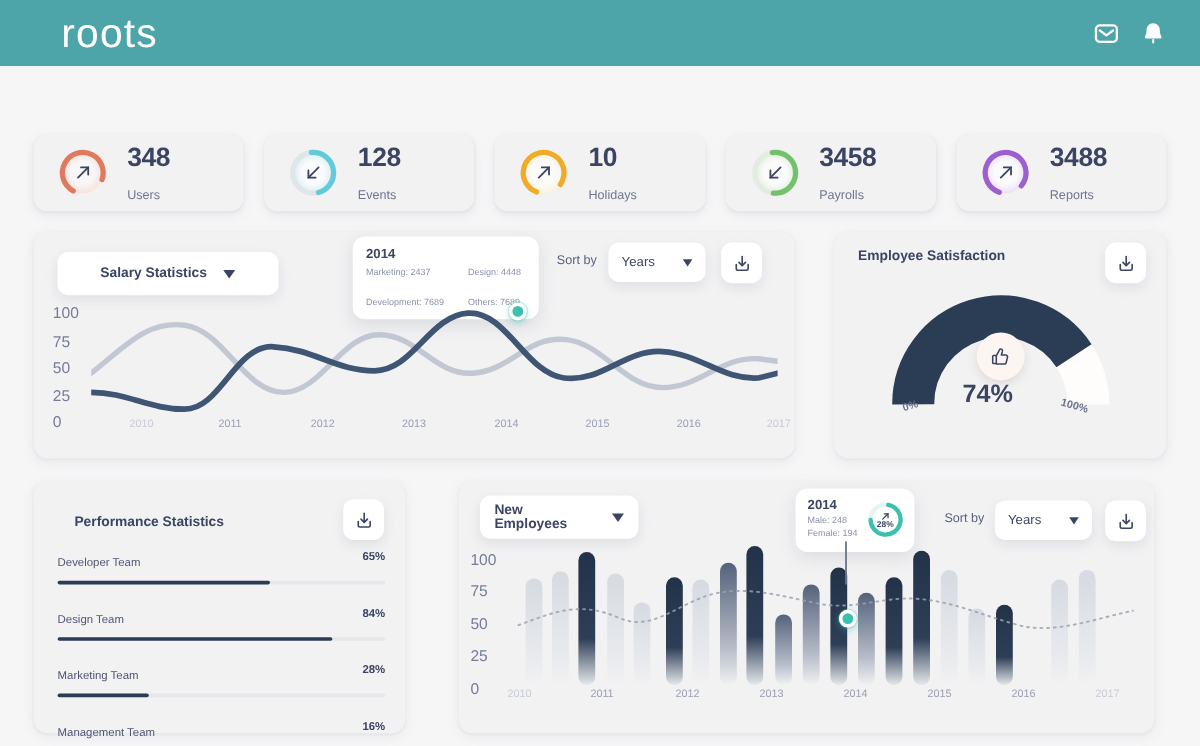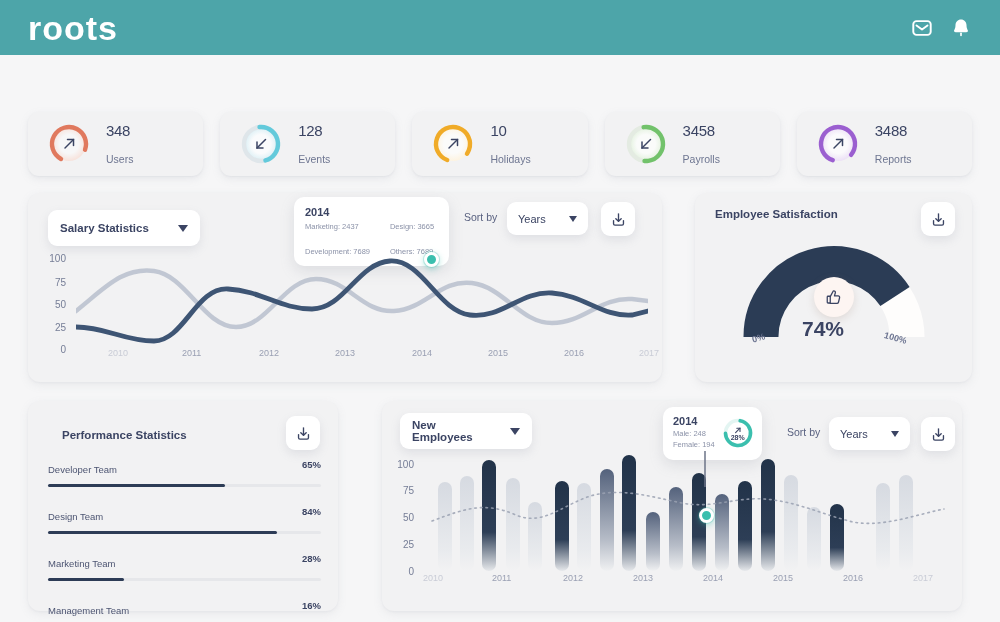--- a/index.html
+++ b/index.html
@@ -10,21 +10,21 @@
     overflow: hidden;
   }
   
   .header {
     height: 55px; background: #4da5a9;
     display: flex; align-items: center; justify-content: space-between;
     padding: 0 28px 0 28px;
   }
   .logo {
     color: #ffffff; font-size: 34px; letter-spacing: 1px;
-    font-weight: 700; line-height: 1;
+    font-weight: 400; line-height: 1; margin-left: 23px;
   }
   .header-icons { display: flex; align-items: center; gap: 17px; }
   .hicon { width: 22px; height: 22px; display: block; }
   
   .page { padding: 0 28px; }
   
   .stats-row {
     display: flex; gap: 17px; margin-top: 57px;
   }
   .stat-card {
@@ -33,21 +33,21 @@
     box-shadow: 0 3px 9px rgba(140,145,160,0.13), 0 1px 2px rgba(140,145,160,0.10);
     display: flex; align-items: center; padding-left: 18px; gap: 14px;
   }
   .ring { position: relative; width: 46px; height: 46px; flex: 0 0 46px; }
   .ring svg { display: block; }
   .ring .arrow {
     position: absolute; left: 0; top: 0; width: 46px; height: 46px;
   }
   .stat-text { display: flex; flex-direction: column; justify-content: center; }
   .stat-num {
-    font-size: 15px; font-weight: normal; color: #3b4463; line-height: 1.05;
+    font-size: 22px; font-weight: bold; color: #3b4463; line-height: 1.05;
     letter-spacing: -0.3px;
   }
   .stat-label { font-size: 10.5px; color: #6e7691; margin-top: 14px; }
   
   .panels-row { display: flex; gap: 33px; margin-top: 17px; }
   .panel {
     background: #f2f2f3; border-radius: 12px;
     box-shadow: 0 3px 10px rgba(140,145,160,0.12), 0 1px 2px rgba(140,145,160,0.08);
     position: relative;
   }
@@ -85,21 +85,21 @@
     box-shadow: 0 5px 14px rgba(140,145,160,0.22);
     padding: 9px 11px 10px 11px;
   }
   .tt-year { font-size: 11px; font-weight: bold; color: #3b4463; margin-bottom: 4px; }
   .tt-grid {
     display: grid; grid-template-columns: auto auto; column-gap: 17px; row-gap: 2px; gap: 16px;
   }
   .tt-item { font-size: 7.5px; color: #8b92a8; white-space: nowrap; }
   
   .ylab {
-    position: absolute; font-size: 10px; color: #757d96; text-align: right;
+    position: absolute; font-size: 13px; color: #757d96; 
     width: 22px;
   }
   .xlab { position: absolute; font-size: 9px; color: #9aa0b3; }
   .xlab.dim { color: #c9ccd6; }
   
   .p-title { font-size: 11.5px; font-weight: bold; color: #3b4463; }
   
   .perf-row { position: relative; }
   .perf-name { font-size: 9.5px; color: #4d5572; }
   .perf-pct { font-size: 9.5px; font-weight: bold; color: #3b4463; position: absolute; right: 0; top: 0; }
@@ -277,21 +277,21 @@
         <div class="stat-num">3488</div>
         <div class="stat-label">Reports</div>
       </div>
     </div>
   </div>
 
   <div class="panels-row">
 
     <div class="panel panel-salary">
 
-      <div class="pill" style="position:absolute;left:20px;top:17px;width:152px;">
+      <div class="pill" style="position:absolute;left:20px;top:17px;width:184px;justify-content:center;">
         <span class="pill-label">Salary Statistics</span>
         <span class="caret"></span>
       </div>
 
       <span class="sort-by" style="position:absolute;left:436px;top:18px;">Sort by</span>
       <div class="pill pill-small" style="position:absolute;left:479px;top:9px;width:81px;">
         <span class="pill-label">Years</span>
         <span class="caret" style="margin-left:6px;border-top-width:6px;border-left-width:4.5px;border-right-width:4.5px;"></span>
       </div>
       <div class="dl-btn" style="position:absolute;left:573px;top:9px;">
@@ -299,21 +299,21 @@
           <path d="M5 13.5 V18 a2 2 0 0 0 2 2 h10 a2 2 0 0 0 2-2 v-4.5"></path>
           <path d="M12 4 V14.5"></path>
             <path d="M8.2 10.8 L12 14.6 L15.8 10.8"></path>
         </svg>
       </div>
 
       <div class="tooltip" style="left:266px;top:4px;width:155px;">
         <div class="tt-year">2014</div>
         <div class="tt-grid">
           <span class="tt-item">Marketing: 2437</span>
-          <span class="tt-item">Design: 3665</span>
+          <span class="tt-item">Design: 4448</span>
           <span class="tt-item">Development: 7689</span>
           <span class="tt-item">Others: 7689</span>
         </div>
       </div>
 
       <div>
         <span class="ylab" style="left:16px;top:60px;">100</span>
         <span class="ylab" style="left:16px;top:84px;">75</span>
         <span class="ylab" style="left:16px;top:106px;">50</span>
         <span class="ylab" style="left:16px;top:129px;">25</span>

